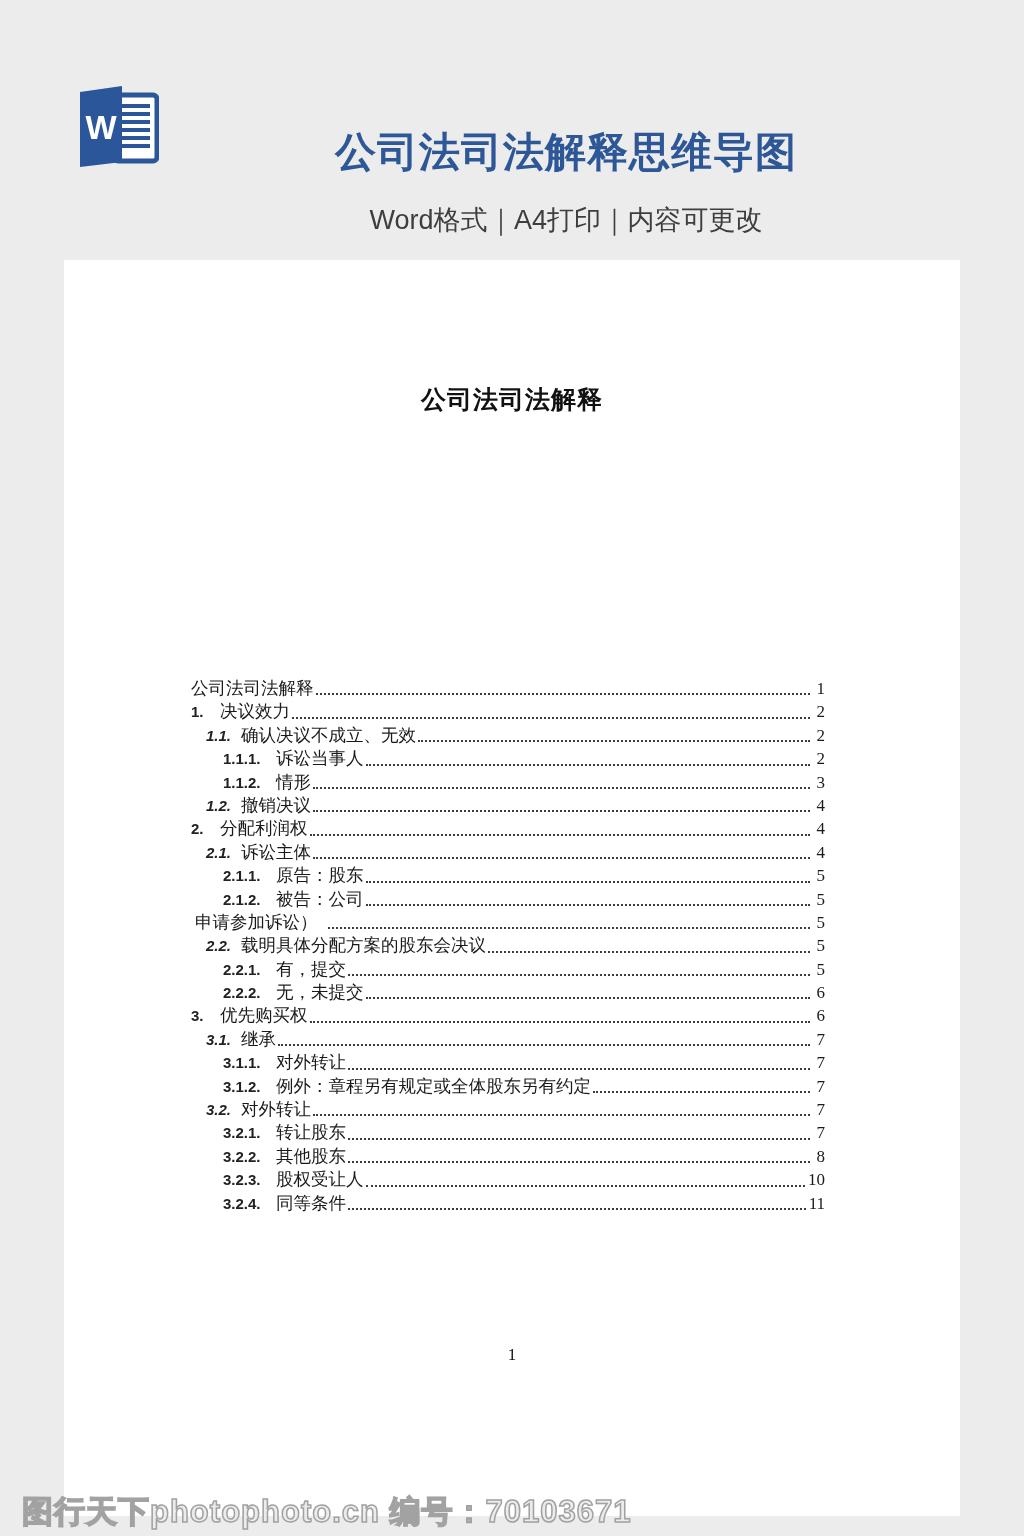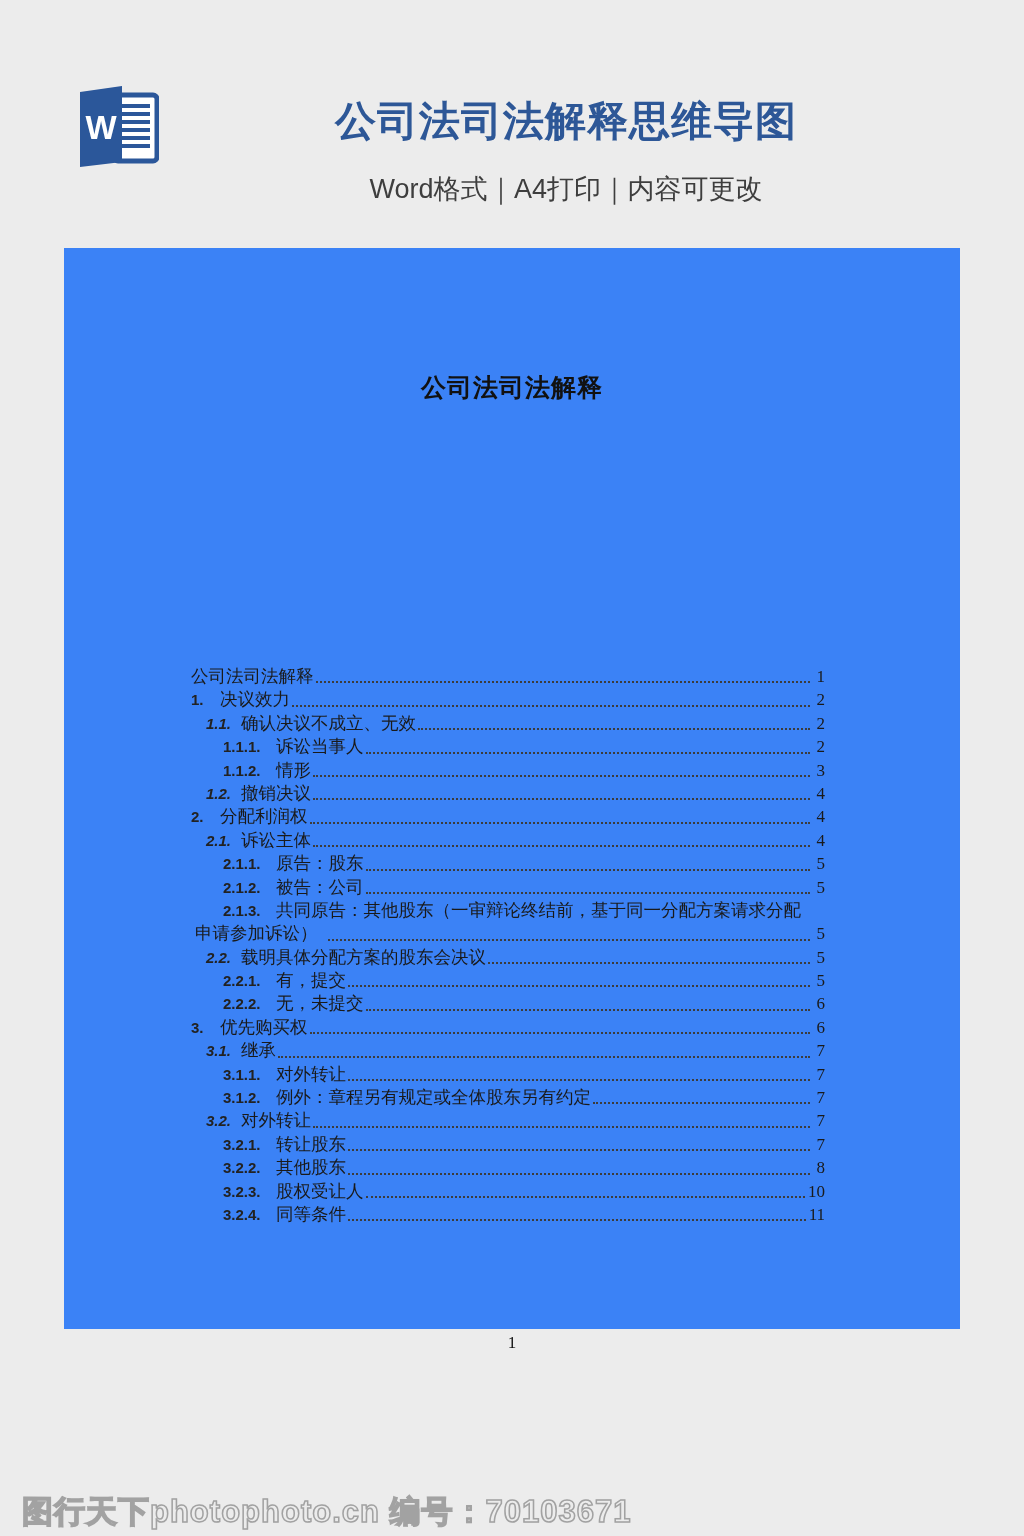--- a/index.html
+++ b/index.html
@@ -9,29 +9,29 @@
     font-family:"Liberation Sans",sans-serif;
     position:relative;
     overflow:hidden;
   }
   
   .header{position:absolute;left:0;top:0;width:1024px;height:256px;}
   .word-icon{position:absolute;left:79px;top:85px;width:80px;height:84px;}
   .header-text{position:absolute;left:160px;right:52px;top:96px;text-align:center;}
   .header-title{
     font-size:41px;font-weight:bold;color:#2d5797;
-    letter-spacing:1px;line-height:50px;
+    letter-spacing:1px;line-height:50px;margin-top:31px;
   }
   .header-subtitle{
     margin-top:27px;font-size:27px;color:#3e3e3e;line-height:32px;
   }
   
   .doc-page{
-    position:absolute;left:64px;top:248px;width:896px;height:1081px;
-    background:#3b82f6;
+    position:absolute;left:64px;top:260px;width:896px;height:1256px;
+    background:#ffffff;
   }
   .toc-heading{
     margin:0;padding-top:126px;text-align:center;
     font-family:"Liberation Serif",serif;
     font-size:25px;font-weight:bold;color:#111;line-height:28px;
     letter-spacing:1px;
   }
   .toc-list{
     position:absolute;left:127px;top:416px;width:634px;
   }
@@ -155,24 +155,20 @@
         <span class="txt">原告：股东</span>
         <span class="leader"></span>
         <span class="pg">5</span>
       </div>
       <div class="toc-row lvl3">
         <span class="num">2.1.2.</span>
         <span class="txt">被告：公司</span>
         <span class="leader"></span>
         <span class="pg">5</span>
       </div>
-      <div class="toc-row lvl3">
-        <span class="num">2.1.3.</span>
-        <span class="txt">共同原告：其他股东（一审辩论终结前，基于同一分配方案请求分配</span>
-      </div>
       <div class="toc-row lvl0 cont">
         <span class="txt">申请参加诉讼）</span>
         <span class="leader"></span>
         <span class="pg">5</span>
       </div>
       <div class="toc-row lvl2">
         <span class="num">2.2.</span>
         <span class="txt">载明具体分配方案的股东会决议</span>
         <span class="leader"></span>
         <span class="pg">5</span>

